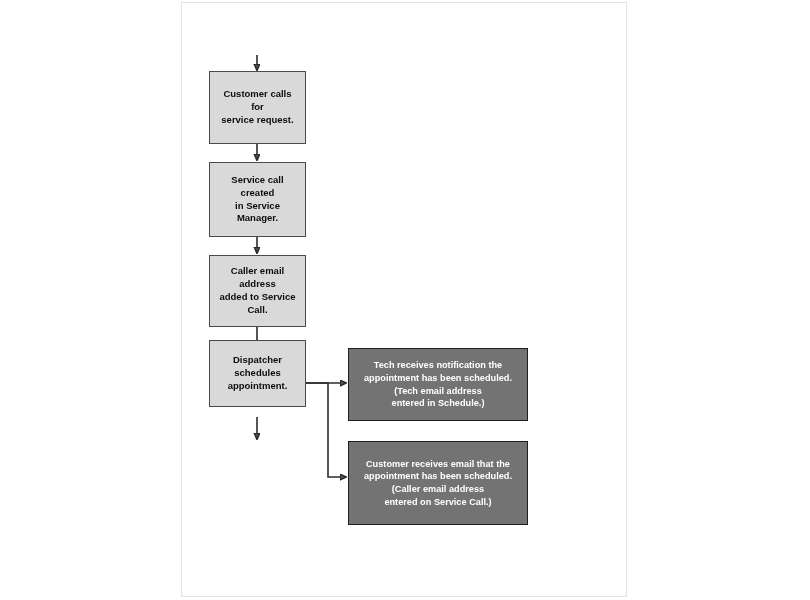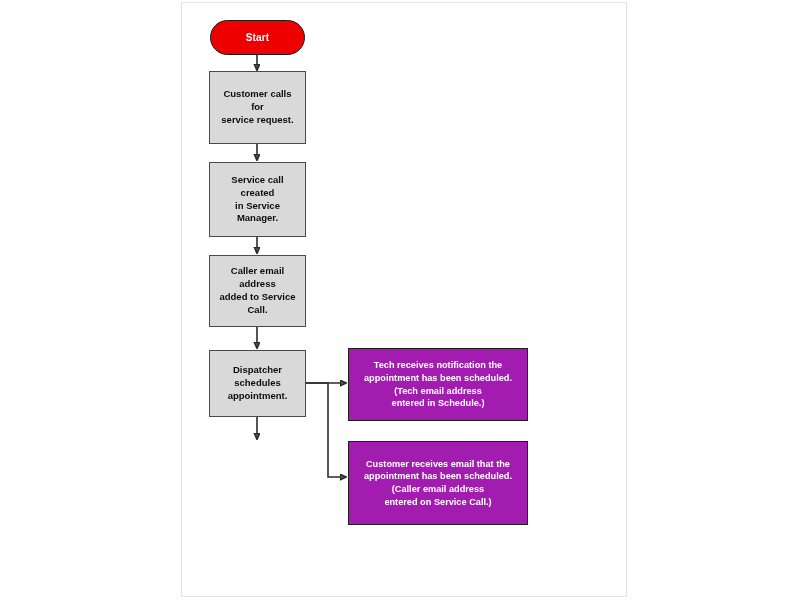--- a/index.html
+++ b/index.html
@@ -65,21 +65,21 @@
     background: #d9d9d9;
     border: 1px solid #4a4a4a;
     color: #0d0d0d;
     font-size: 9.5px;
     font-weight: bold;
     line-height: 1.35;
     padding: 2px 8px;
   }
 
   .notify {
-    background: #a21caf;
+    background: #737373;
     border: 1px solid #1f1f1f;
     color: #ffffff;
     font-size: 9.2px;
     font-weight: bold;
     line-height: 1.38;
     padding: 2px 6px;
   }
 
   .node-text {
     display: block;
@@ -125,41 +125,38 @@
 
       <line x1="257" y1="327" x2="257" y2="348" marker-end="url(#arrowhead)"></line>
 
       <line x1="257" y1="417" x2="257" y2="439" marker-end="url(#arrowhead)"></line>
 
       <polyline points="306,383 346,383" marker-end="url(#arrowhead)"></polyline>
 
       <polyline points="306,383 328,383 328,477 346,477" marker-end="url(#arrowhead)"></polyline>
     </svg>
 
-    <div class="node terminator" style="left:210px; top:20px; width:95px; height:35px;">
-      <span class="node-text">Start</span>
-    </div>
 
     <div class="node process" style="left:209px; top:71px; width:97px; height:73px;">
       <span class="node-text">Customer calls for
 service request.</span>
     </div>
 
     <div class="node process" style="left:209px; top:162px; width:97px; height:75px;text-align:center;">
       <span class="node-text">Service call created
 in Service Manager.</span>
     </div>
 
     <div class="node process" style="left:209px; top:255px; width:97px; height:72px;">
       <span class="node-text">Caller email address
 added to Service
 Call.</span>
     </div>
 
-    <div class="node process" style="left:209px; top:350px; width:97px; height:67px;">
+    <div class="node process" style="left:209px; top:340px; width:97px; height:67px;">
       <span class="node-text">Dispatcher
 schedules
 appointment.</span>
     </div>
 
 
     <div class="node notify" style="left:348px; top:348px; width:180px; height:73px;">
       <span class="node-text">Tech receives notification the
 appointment has been scheduled.
 (Tech email address

